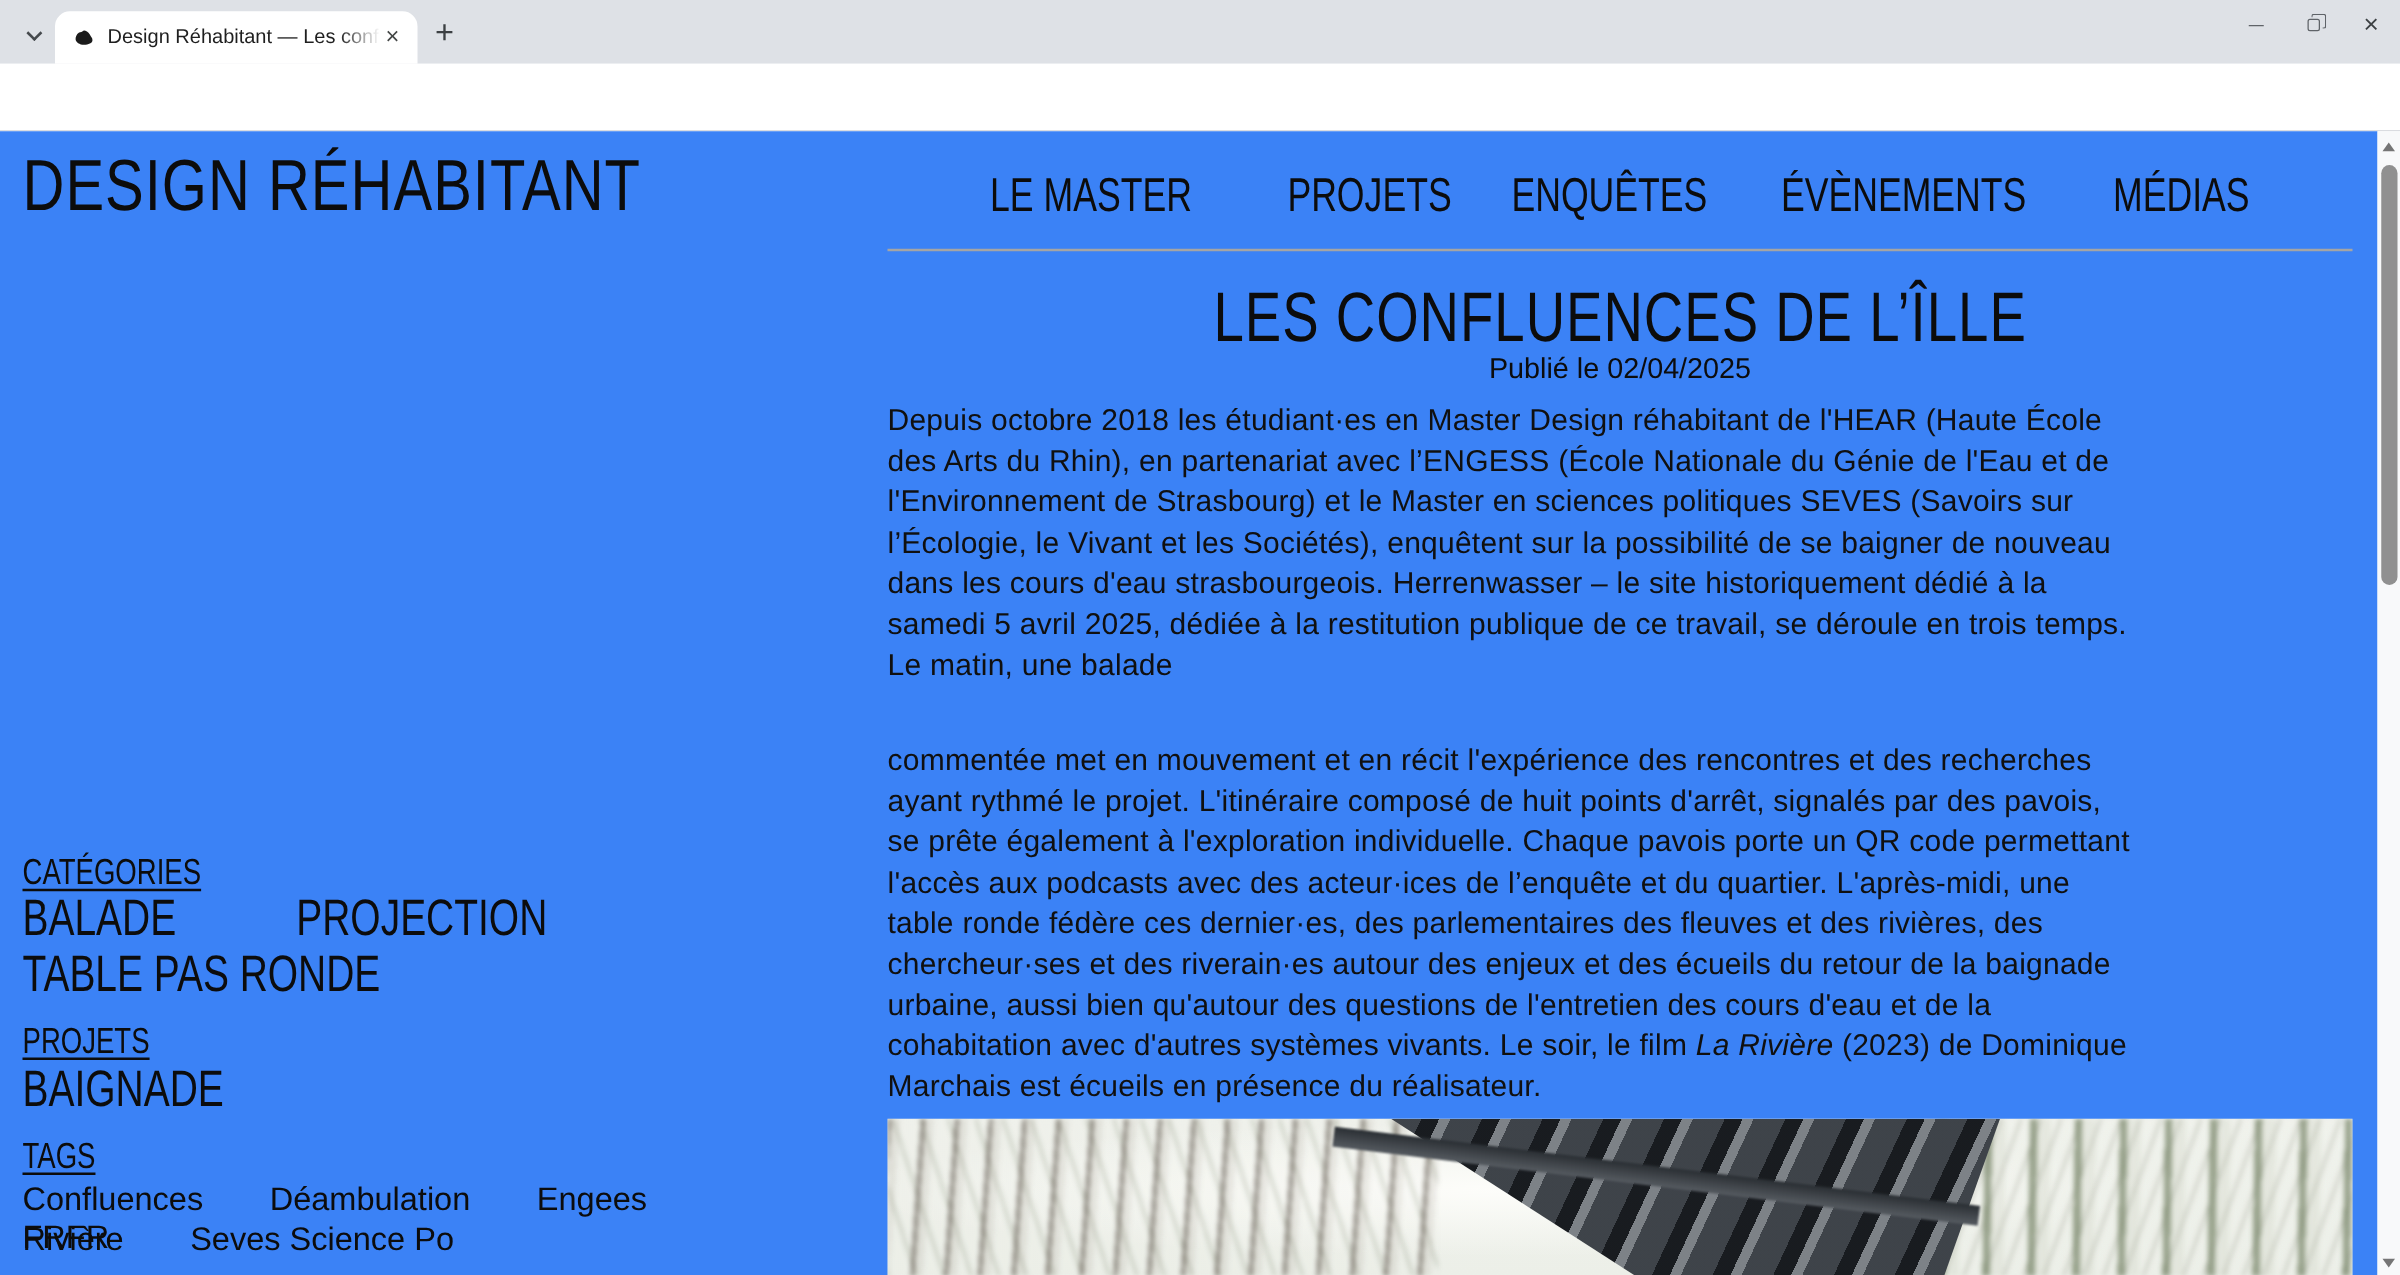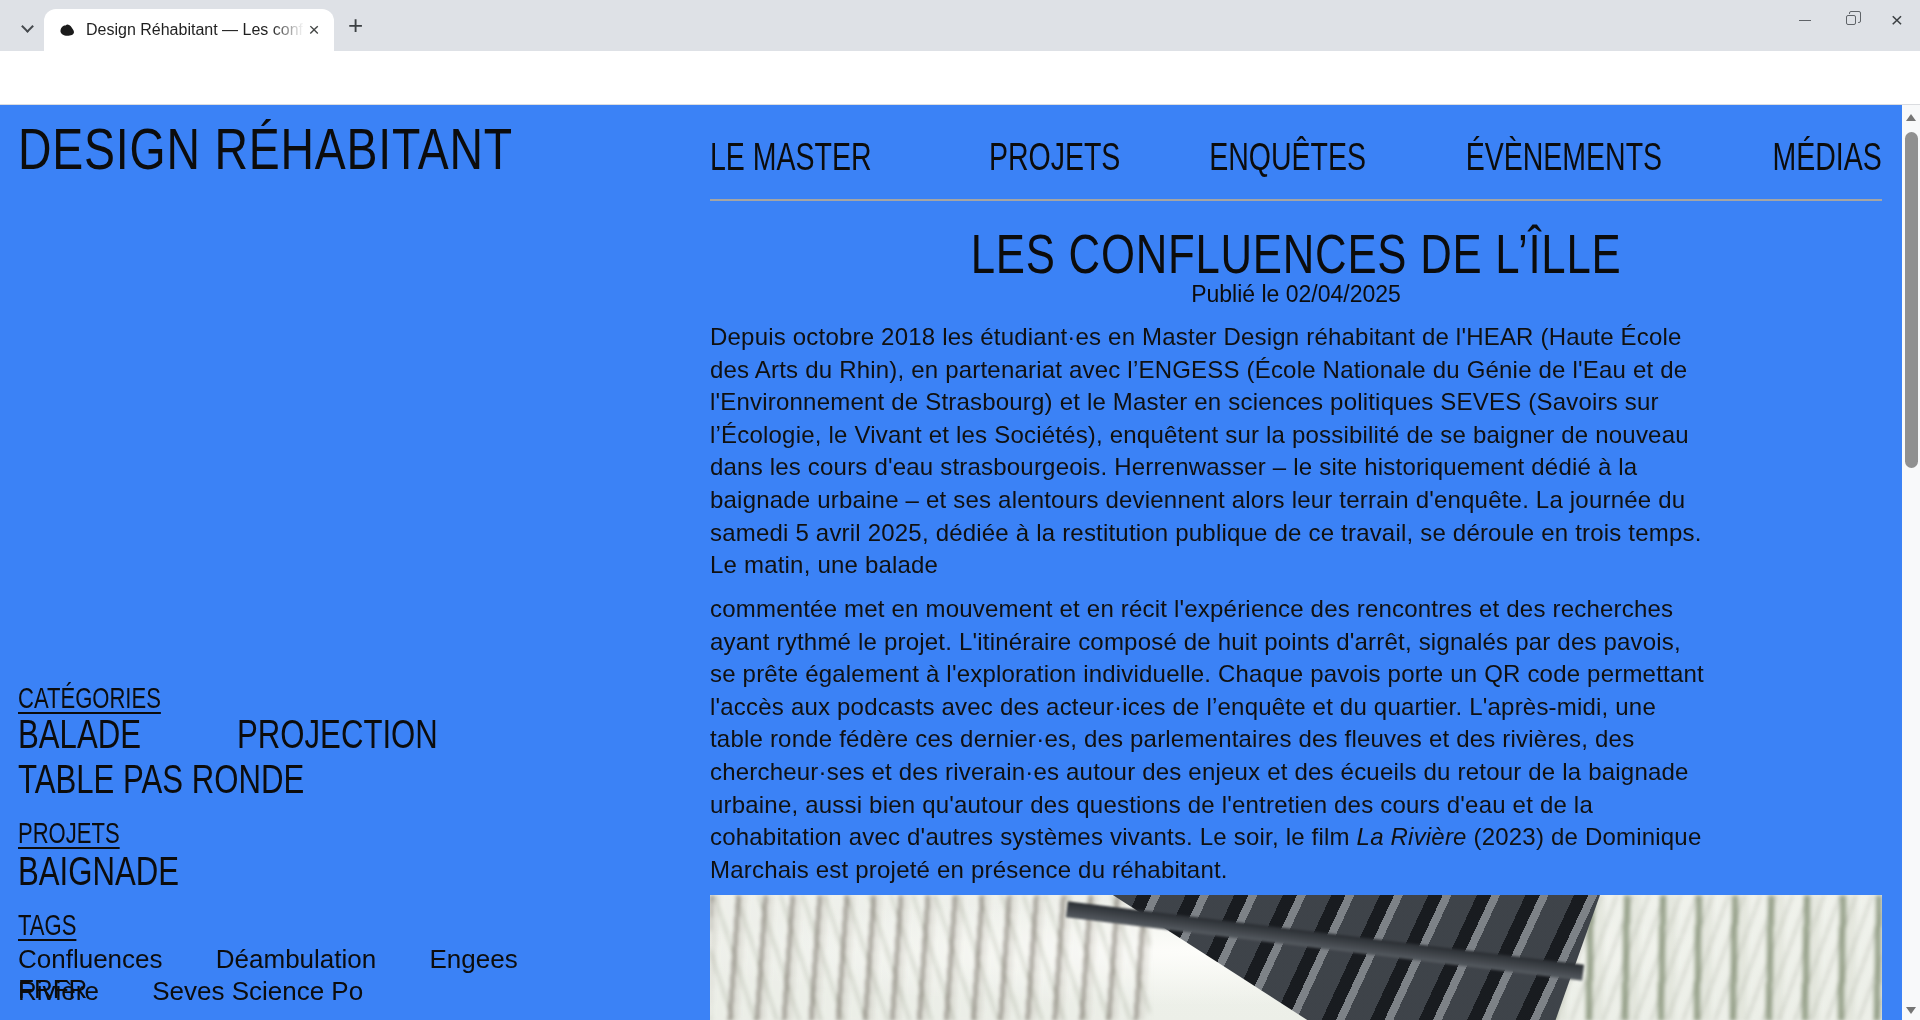--- a/index.html
+++ b/index.html
@@ -46,21 +46,21 @@
 
   
   .page { position:absolute; left:0; top:105px; width:1902px; height:915px; background:#3b82f6; color:#0c0c0c; }
   .cx  { display:inline-block; transform:scaleX(.76); transform-origin:0 50%; white-space:nowrap; }
   .cxc { display:inline-block; transform:scaleX(.78); transform-origin:50% 50%; white-space:nowrap; }
   .cxr { transform-origin:100% 50% !important; }
 
   .logo { position:absolute; left:18px; top:13px; font-size:58px; line-height:62px; font-weight:400; letter-spacing:1px; cursor:pointer; }
   .logo .cx { transform:scaleX(.8); }
 
-  .nav { position:absolute; left:710px; top:31px; width:1172px; display:flex; justify-content:space-between; font-size:38px; line-height:42px; }
+  .nav { position:absolute; left:710px; top:31px; width:1172px; display:flex; justify-content:center; font-size:38px; line-height:42px; }
   .nav .cx { transform:scaleX(.75); cursor:pointer; }
   .nav .mid { transform-origin:50% 50%; }
 
   .rule { position:absolute; left:710px; top:94px; width:1172px; height:2px; background:#a5a5a5; }
 
   .title { position:absolute; left:710px; top:119px; width:1172px; text-align:center; font-size:56px; line-height:60px; font-weight:400; letter-spacing:1px; }
   .pub { position:absolute; left:710px; top:176px; width:1172px; text-align:center; font-size:23px; }
 
   .para { position:absolute; left:710px; width:1190px; font-size:24px; line-height:32.6px; letter-spacing:.2px; color:#101010; }
   .p1 { top:216px; } .p2 { top:488px; }
@@ -171,35 +171,34 @@
 
   <h1 class="title"><span class="cxc">LES CONFLUENCES DE L’ÎLLE</span></h1>
   <div class="pub">Publié le 02/04/2025</div>
 
   <div class="para p1">
     <div class="ln">Depuis octobre 2018 les étudiant·es en Master Design réhabitant de l'HEAR (Haute École</div>
     <div class="ln">des Arts du Rhin), en partenariat avec l’ENGESS (École Nationale du Génie de l'Eau et de</div>
     <div class="ln">l'Environnement de Strasbourg) et le Master en sciences politiques SEVES (Savoirs sur</div>
     <div class="ln">l’Écologie, le Vivant et les Sociétés), enquêtent sur la possibilité de se baigner de nouveau</div>
     <div class="ln">dans les cours d'eau strasbourgeois. Herrenwasser – le site historiquement dédié à la</div>
-    <div class="ln">baignade urbaine – et ses alentours deviennent alors leur terrain d'enquête. La journée du</div>
     <div class="ln">samedi 5 avril 2025, dédiée à la restitution publique de ce travail, se déroule en trois temps.</div>
     <div class="ln">Le matin, une balade</div>
   </div>
 
   <div class="para p2">
     <div class="ln">commentée met en mouvement et en récit l'expérience des rencontres et des recherches</div>
     <div class="ln">ayant rythmé le projet. L'itinéraire composé de huit points d'arrêt, signalés par des pavois,</div>
     <div class="ln">se prête également à l'exploration individuelle. Chaque pavois porte un QR code permettant</div>
     <div class="ln">l'accès aux podcasts avec des acteur·ices de l’enquête et du quartier. L'après-midi, une</div>
     <div class="ln">table ronde fédère ces dernier·es, des parlementaires des fleuves et des rivières, des</div>
     <div class="ln">chercheur·ses et des riverain·es autour des enjeux et des écueils du retour de la baignade</div>
     <div class="ln">urbaine, aussi bien qu'autour des questions de l'entretien des cours d'eau et de la</div>
     <div class="ln"><span>cohabitation avec d'autres systèmes vivants. Le soir, le film </span><i>La Rivière</i><span> (2023) de Dominique</span></div>
-    <div class="ln">Marchais est projeté en présence du réhabitant.</div>
+    <div class="ln">Marchais est écueils en présence du réalisateur.</div>
   </div>
 
   <div class="photo">
     <div class="ph-trees-l"></div>
     <div class="ph-trees-r"></div>
     <div class="ph-bridge"></div>
     <div class="ph-beam"></div>
   </div>
 
   <aside class="side">

